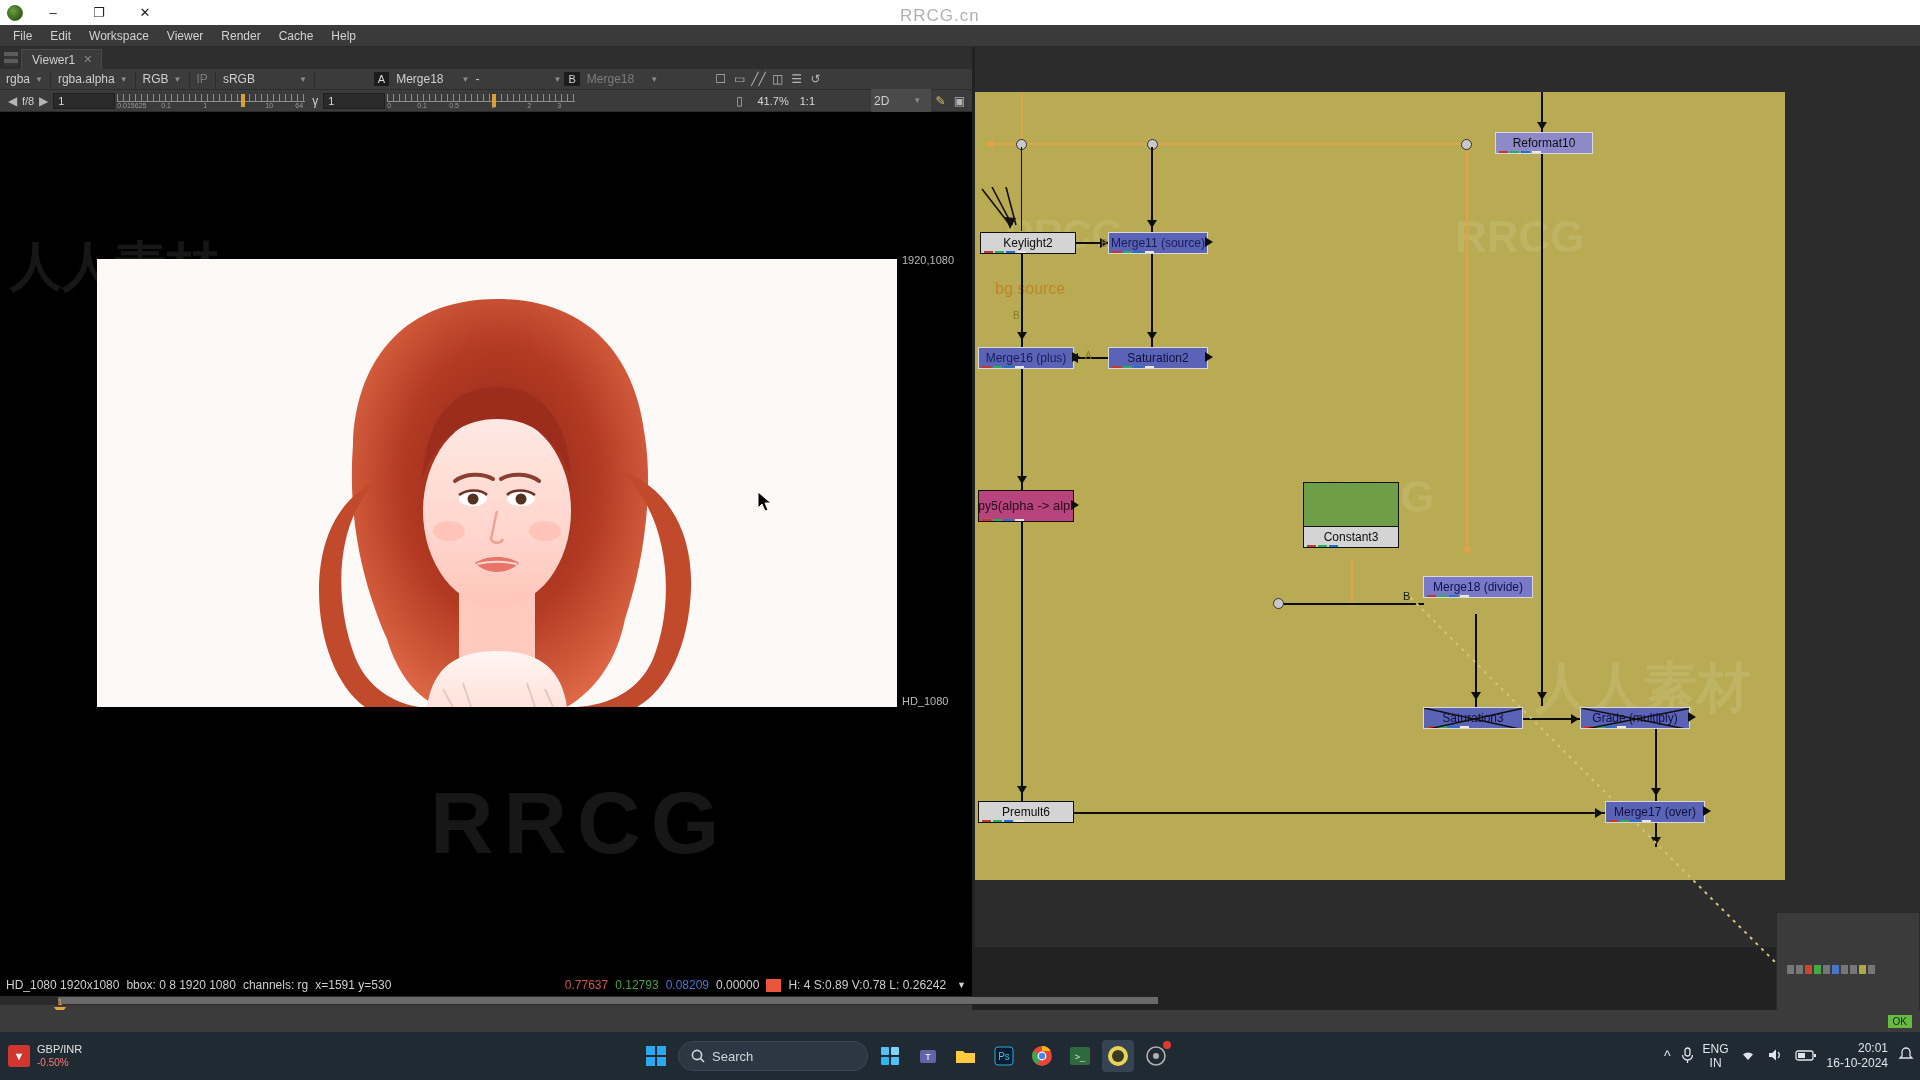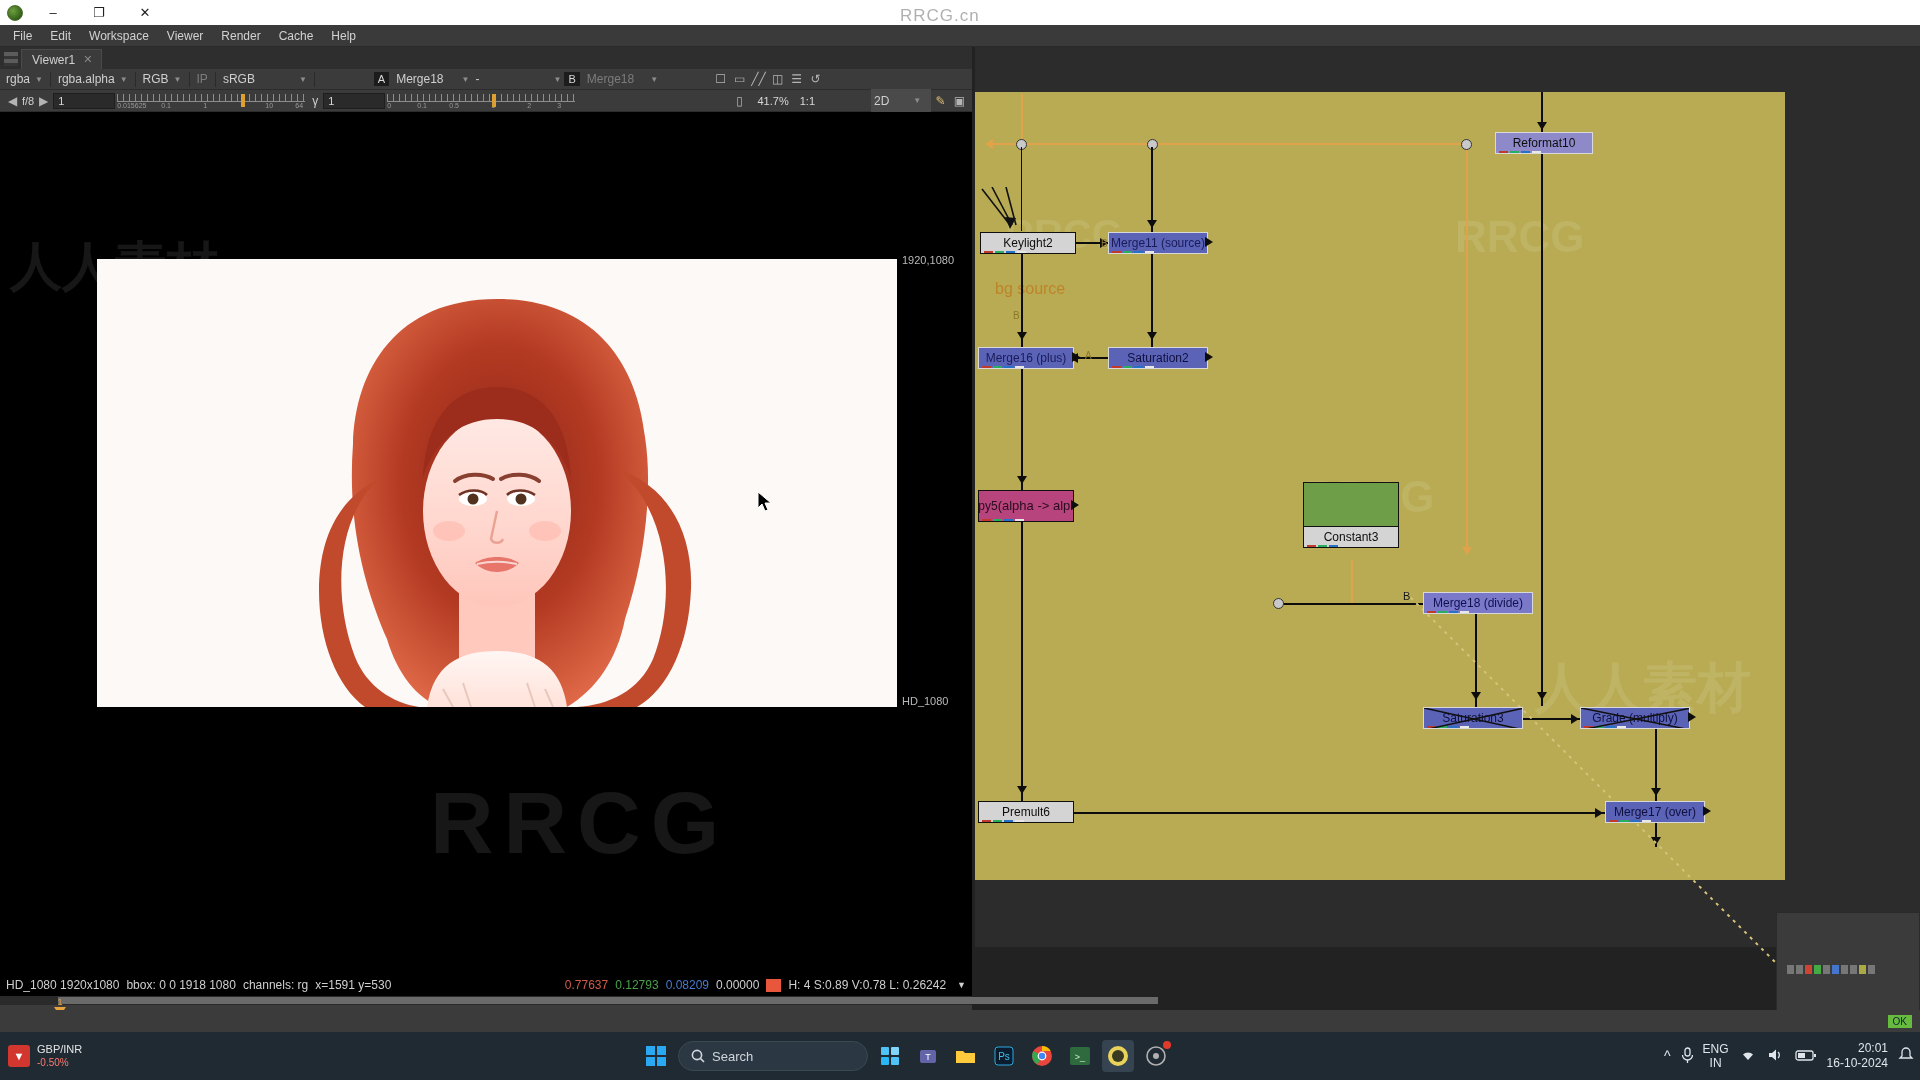--- a/index.html
+++ b/index.html
@@ -375,21 +375,21 @@
       <div class="lbl-res" style="left:902px; top:583px;">HD_1080</div>
 
       <svg style="position:absolute;left:758px;top:380px;" width="14" height="20">
         <polygon points="0,0 0,16 4,12 7,19 10,18 7,11 13,11" fill="#000" stroke="#fff" stroke-width="1"></polygon>
       </svg>
     </div>
 
     <div id="viewerStatus">
       <div class="grp">
         <span>HD_1080 1920x1080</span>
-        <span>bbox: 0 0 1918 1080</span>
+        <span>bbox: 0 8 1920 1080</span>
         <span>channels: rg</span>
         <span>x=1591 y=530</span>
       </div>
       <div style="flex:1"></div>
       <div class="grp">
         <span style="color:#d05a4a">0.77637</span>
         <span style="color:#4aa04a">0.12793</span>
         <span style="color:#4a7ad0">0.08209</span>
         <span style="color:#cfcfcf">0.00000</span>
         <span class="sw"></span>
@@ -603,21 +603,21 @@
       <div style="position:absolute;left:328px;top:390px;width:96px;height:46px;background:#6e9f48;border:1px solid #111"></div>
       <div class="node" style="left:328px;top:434px;width:96px;background:#d4d4d4">
         <span>Constant3</span>
         <span class="chips">
             <i style="background:#c0392b"></i>
             <i style="background:#27ae60"></i>
             <i style="background:#2471c6"></i>
           </span>
       </div>
 
-      <div class="node sel" style="left:448px;top:500px;width:110px;background:#7a79c9;color:#101050">
+      <div class="node sel" style="left:448px;top:484px;width:110px;background:#7a79c9;color:#101050">
         <span>Merge18 (divide)</span>
         <span class="chips">
             <i style="background:#c0392b"></i>
             <i style="background:#27ae60"></i>
             <i style="background:#2471c6"></i>
             <i style="background:#e8e8e8"></i>
           </span>
       </div>
 
       <div class="node sel" style="left:448px;top:615px;width:100px;background:#5a63b5;color:#101040">

